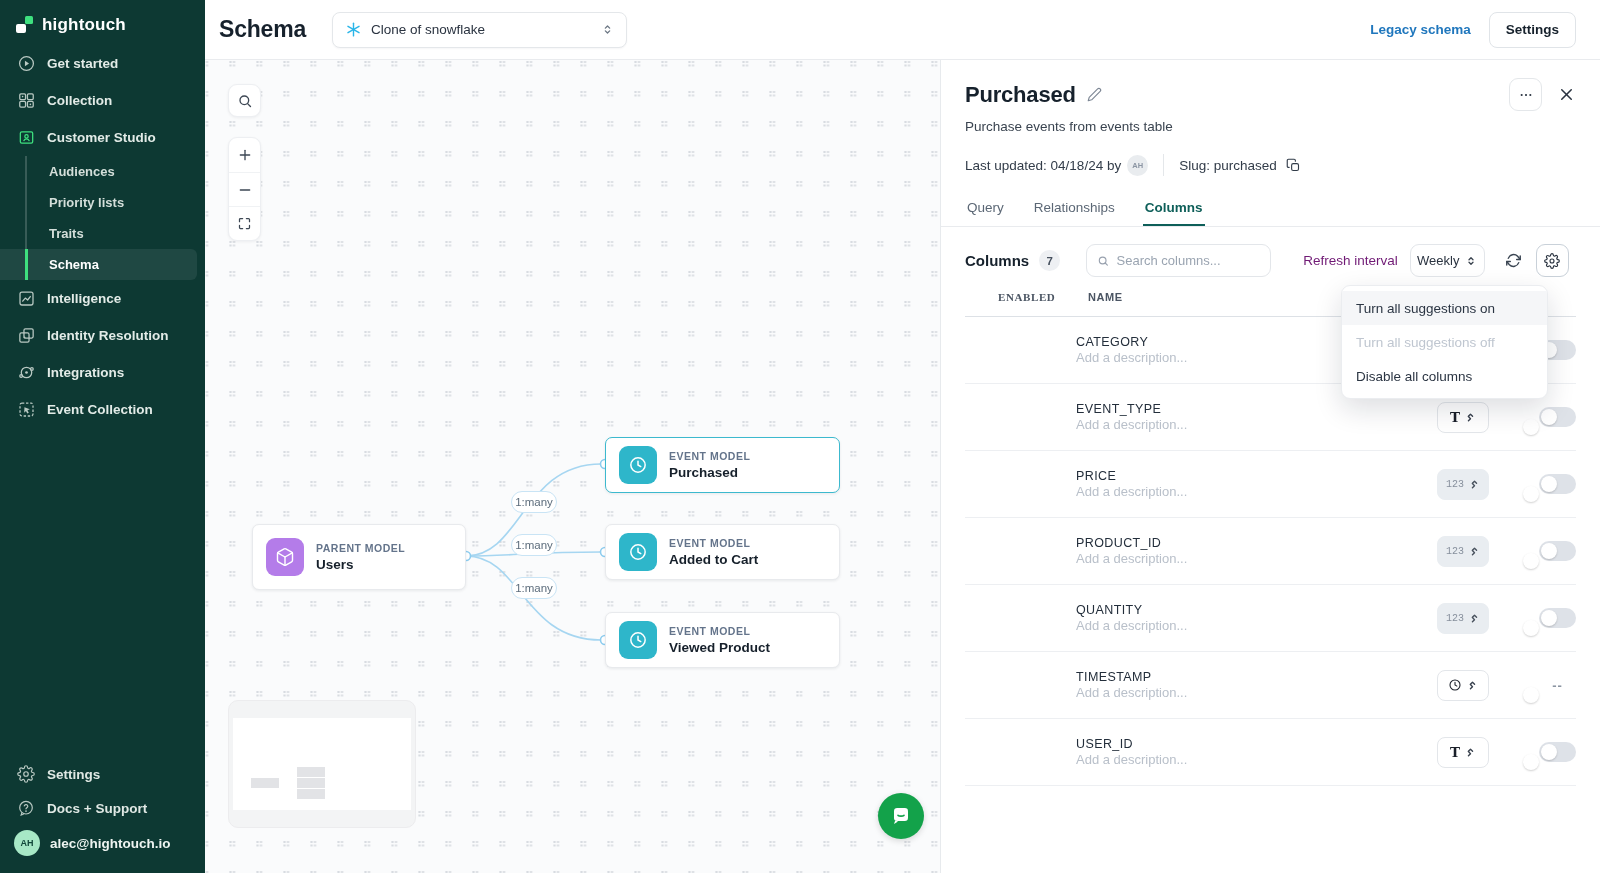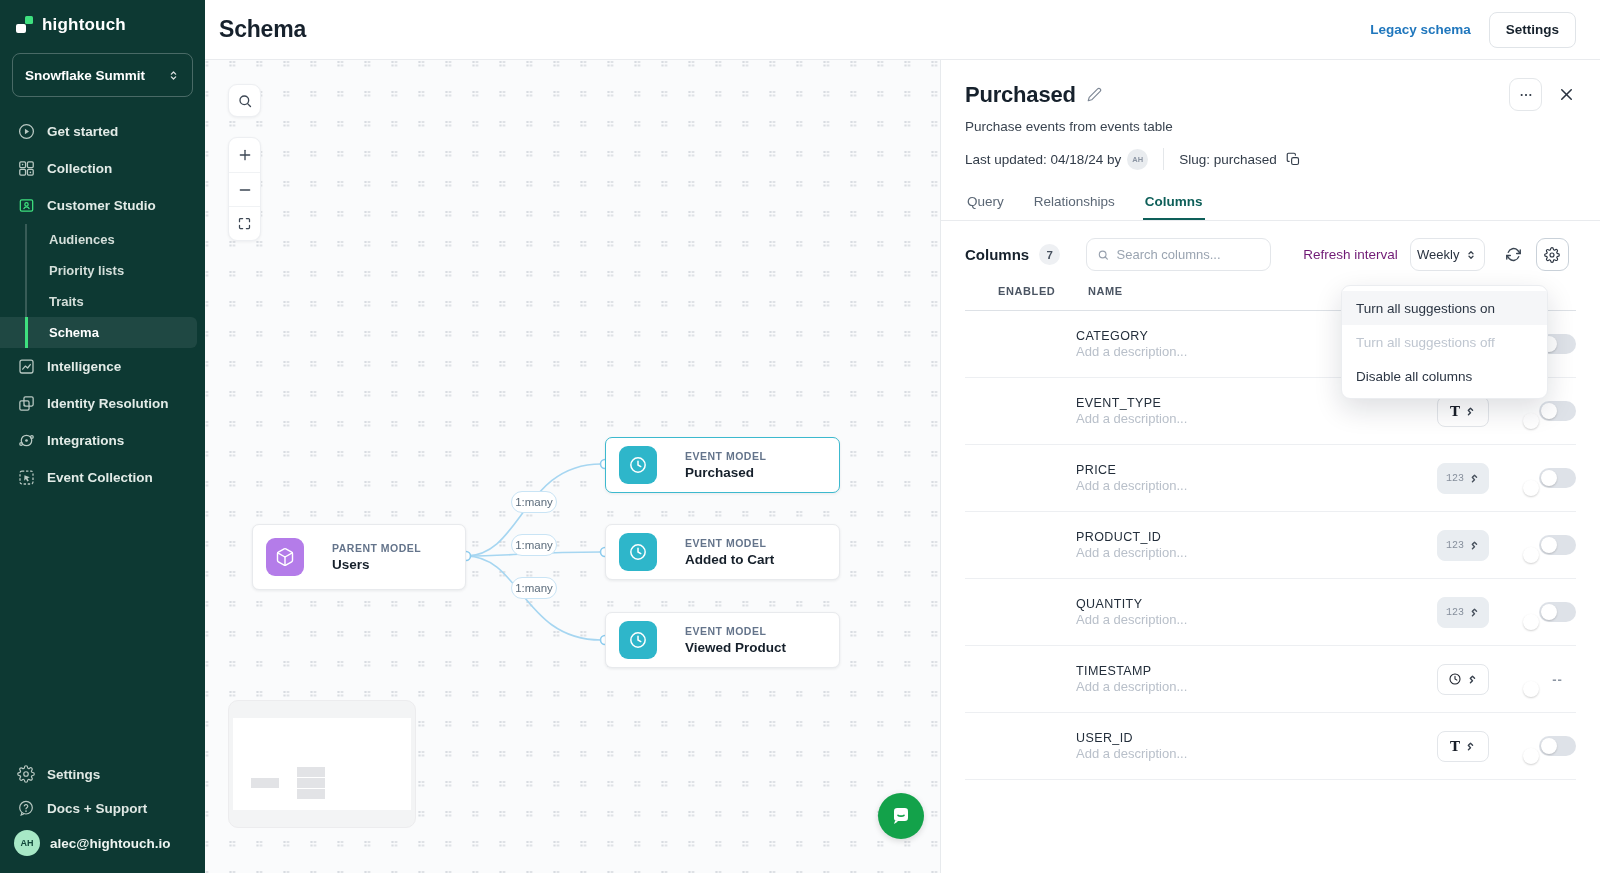--- a/index.html
+++ b/index.html
@@ -49,60 +49,60 @@
       radial-gradient(circle, #d8dce1 1px, transparent 1.3px);
     background-size:27px 30px;
     background-position:12px 17px, 15.5px 17px, 12px 20.5px, 15.5px 20.5px; }
   .ctrl-card { position:absolute; background:#fff; border:1px solid #edeff2; border-radius:9px; box-shadow:0 1px 3px rgba(16,24,40,0.06); }
   .ctrl-search { left:23px; top:24px; width:33px; height:33px; display:flex; align-items:center; justify-content:center; cursor:pointer; }
   .ctrl-group { left:23px; top:77px; width:33px; display:flex; flex-direction:column; }
   .ctrl-btn { height:34px; display:flex; align-items:center; justify-content:center; color:#3d4754; cursor:pointer; background:none; border:none; border-top:1px solid #f0f2f4; }
   .ctrl-btn:first-child { border-top:none; }
   .edges-svg { position:absolute; inset:0; pointer-events:none; }
   .edge-pill { position:absolute; width:46px; height:22px; border-radius:11px; background:#fff; border:1px solid #c9e4f5; color:#5d6d7c; font-size:11.5px; display:flex; align-items:center; justify-content:center; }
-  .node { position:absolute; background:#fff; border:1px solid #e8eaed; border-radius:7px; box-shadow:0 1px 3px rgba(16,24,40,0.08); display:flex; align-items:center; gap:28px; padding:0 13px; cursor:pointer; }
+  .node { position:absolute; background:#fff; border:1px solid #e8eaed; border-radius:7px; box-shadow:0 1px 3px rgba(16,24,40,0.08); display:flex; align-items:center; gap:12px; padding:0 13px; cursor:pointer; }
   .node.selected { border:1.5px solid #3cb9ce; }
   .node-icon { width:38px; height:38px; border-radius:9px; display:flex; align-items:center; justify-content:center; color:#fff; flex-shrink:0; }
   .node-icon.parent { background:#b47ce9; }
   .node-icon.event { background:#2eb6ca; }
   .node-kind { font-size:10.5px; font-weight:700; letter-spacing:0.5px; color:#64748b; }
   .node-name { font-size:13.5px; font-weight:700; color:#16202b; margin-top:3px; }
   .minimap { position:absolute; left:23px; top:640px; width:188px; height:128px; background:#f3f4f5; border:1px solid #ececee; border-radius:10px; }
   .minimap-inner { position:absolute; left:4px; right:4px; top:17px; bottom:17px; background:#fff; }
   .mm-block { position:absolute; background:#e2e3e6; }
   .chat-fab { position:absolute; left:673px; top:733px; width:46px; height:46px; border-radius:50%; background:#13a24a; display:flex; align-items:center; justify-content:center; cursor:pointer; border:none; box-shadow:0 2px 6px rgba(0,0,0,0.15); }
 
   
   .panel { flex:1; background:#fff; border-left:1px solid #e7eaed; position:relative; overflow:hidden; }
   .panel-inner { padding:18px 24px 0; }
   .panel-title-row { display:flex; align-items:center; }
   .panel-title { font-size:22px; font-weight:700; color:#16212c; letter-spacing:-0.2px; }
   .edit-icon { margin-left:11px; color:#7c8694; display:flex; cursor:pointer; }
   .more-btn { margin-left:auto; width:33px; height:33px; border:1px solid #e4e7ea; border-radius:9px; background:#fff; display:flex; align-items:center; justify-content:center; color:#2a3340; cursor:pointer; }
   .close-btn { margin-left:15px; background:none; border:none; color:#2a3340; display:flex; cursor:pointer; }
   .panel-desc { margin-top:8px; font-size:13.5px; color:#3a4450; }
-  .meta-row { margin-top:14px; display:flex; align-items:center; font-size:13.5px; color:#323c49; }
+  .meta-row { margin-top:20px; display:flex; align-items:center; font-size:13.5px; color:#323c49; }
   .meta-avatar { width:21px; height:21px; border-radius:50%; background:#e9ecef; color:#8b95a3; font-size:7.5px; font-weight:700; display:flex; align-items:center; justify-content:center; margin-left:6px; }
   .meta-divider { width:1px; height:22px; background:#e4e7ea; margin:0 15px; }
   .copy-btn { background:none; border:none; color:#323c49; display:flex; margin-left:9px; cursor:pointer; }
   .tabs { margin:16px -24px 0; padding:0 24px; display:flex; gap:26px; border-bottom:1px solid #e9ebee; }
   .tab { padding:8px 2px 11px; font-size:13.5px; color:#5b6775; cursor:pointer; }
   .tab.active { color:#0e5f59; font-weight:700; box-shadow:inset 0 -2px 0 #0e5f59; }
   .toolbar { margin-top:17px; display:flex; align-items:center; }
   .toolbar-title { font-size:15px; font-weight:700; color:#16212c; }
   .count-badge { margin-left:10px; min-width:21px; height:21px; border-radius:50%; background:#eef0f3; color:#46505e; font-size:11.5px; font-weight:600; display:flex; align-items:center; justify-content:center; }
   .search-box { margin-left:26px; width:185px; height:33px; border:1px solid #e3e6ea; border-radius:9px; display:flex; align-items:center; gap:7px; padding:0 10px; background:#fff; }
   .search-box input { border:none; outline:none; width:100%; font-size:13px; color:#2a3340; font-family:inherit; background:transparent; }
   .search-box input::placeholder { color:#9aa4b1; }
   .refresh-label { margin-left:32px; font-size:13.5px; color:#701a75; }
   .interval-select { margin-left:12px; height:33px; width:75px; border:1px solid #e3e6ea; border-radius:9px; background:#fff; display:flex; align-items:center; justify-content:center; gap:6px; font-size:13px; color:#2a3340; cursor:pointer; font-family:inherit; }
   .refresh-btn { margin-left:12px; width:33px; height:33px; border:none; border-radius:9px; background:transparent; display:flex; align-items:center; justify-content:center; color:#3b4653; cursor:pointer; }
   .gear-btn { margin-left:6px; width:33px; height:33px; border:1px solid #c9d1d9; border-radius:9px; background:#fff; display:flex; align-items:center; justify-content:center; color:#2a3340; cursor:pointer; }
   .thead { display:flex; padding:14px 0 13px 33px; font-size:11px; font-weight:700; letter-spacing:0.6px; color:#4b5563; border-bottom:1px solid #dde1e6; }
-  .th-enabled { width:90px; }
+  .th-enabled { width:90px;font-family:Liberation Serif, serif; }
   .col-row { display:flex; align-items:center; height:67px; border-bottom:1px solid #edeff2; padding-left:33px; }
   .toggle-cell { width:78px; }
   .tgl { width:37px; height:20px; border-radius:10px; position:relative; cursor:pointer; flex-shrink:0; }
   .tgl.on { background:#0f5f59; }
   .tgl.on::after { content:''; position:absolute; right:2px; top:2px; width:16px; height:16px; background:#fff; border-radius:50%; }
   .tgl.off { background:#dee2e8; }
   .tgl.off::after { content:''; position:absolute; left:2px; top:2px; width:16px; height:16px; background:#fff; border-radius:50%; box-shadow:0 1px 2px rgba(0,0,0,0.18); }
   .name-cell { flex:1; min-width:0; }
   .col-name { font-size:12.5px; font-weight:400; color:#232e3b; letter-spacing:0.4px; }
   .col-desc { font-size:13px; color:#b9c0ca; margin-top:1px; cursor:text; }
@@ -124,27 +124,20 @@
 <div class="app">
 
   <aside class="sidebar">
     <div class="logo">
       <span class="logo-mark">
           <span class="sq1"></span>
           <span class="sq2"></span>
         </span>
       <span class="logo-text">hightouch</span>
     </div>
-    <button class="workspace">
-      <span>Snowflake Summit</span>
-      <svg width="13" height="13" viewBox="0 0 24 24" fill="none" stroke="currentColor" stroke-width="2.4" stroke-linecap="round" stroke-linejoin="round">
-          <path d="M8 9.5L12 5.5l4 4"></path>
-          <path d="M8 14.5l4 4 4-4"></path>
-        </svg>
-    </button>
     <nav class="nav" id="sidebar-nav">
         <div class="nav-item">
           <span class="nav-icon">
             <svg width="19" height="19" viewBox="0 0 24 24" fill="none" stroke="currentColor" stroke-width="1.6" stroke-linejoin="round">
               <circle cx="12" cy="12" r="8.7"></circle>
               <path d="M10 8.6l5.2 3.4L10 15.4z" fill="currentColor" stroke="none"></path>
             </svg>
           </span>
           <span>Get started</span>
         </div>
@@ -248,20 +241,33 @@
           <span class="user-avatar">AH</span>
           <span>alec@hightouch.io</span>
         </div>
       </div>
   </aside>
 
   <div class="main">
 
     <header class="topbar">
       <div class="page-title">Schema</div>
+      <button class="schema-select">
+        <svg width="17" height="17" viewBox="0 0 24 24" fill="none" stroke="#29b5e8" stroke-width="2" stroke-linecap="round">
+            <path d="M12 3v18"></path>
+            <path d="M4.2 7.5l15.6 9"></path>
+            <path d="M19.8 7.5l-15.6 9"></path>
+            <circle cx="12" cy="12" r="1.4" fill="#29b5e8" stroke="none"></circle>
+          </svg>
+        <span>Clone of snowflake</span>
+        <svg class="cupdown" width="13" height="13" viewBox="0 0 24 24" fill="none" stroke="#6b7683" stroke-width="2.4" stroke-linecap="round" stroke-linejoin="round">
+            <path d="M8 9.5L12 5.5l4 4"></path>
+            <path d="M8 14.5l4 4 4-4"></path>
+          </svg>
+      </button>
       <div class="topbar-spacer"></div>
       <a class="legacy-link">Legacy schema</a>
       <button class="settings-btn">Settings</button>
     </header>
 
     <div class="content">
 
       <div class="canvas">
         <div class="ctrl-card ctrl-search">
           <svg width="16" height="16" viewBox="0 0 24 24" fill="none" stroke="#3d4754" stroke-width="2" stroke-linecap="round">

